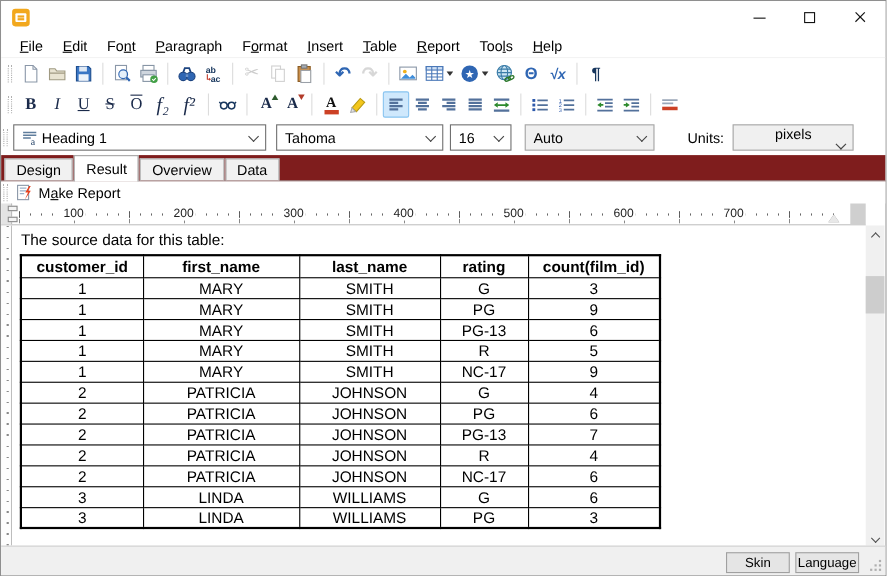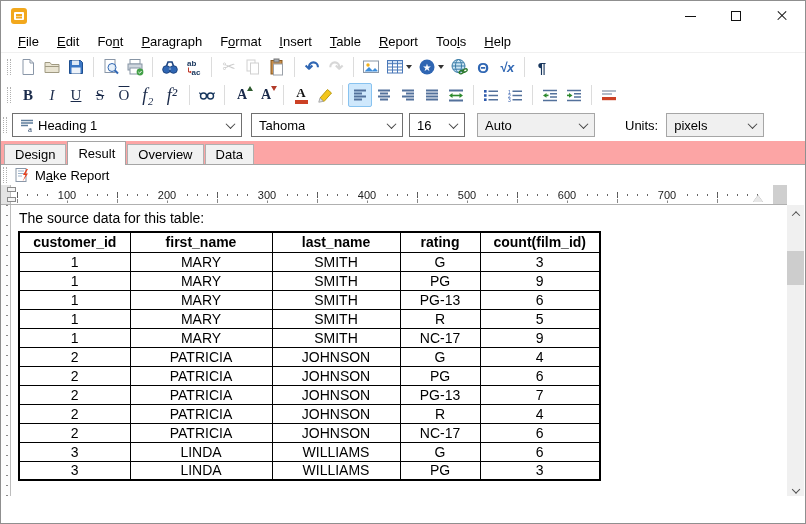--- a/index.html
+++ b/index.html
@@ -50,21 +50,21 @@
   .fontcolor i{display:block;width:13px;height:4px;background:#cc4125;margin-top:1px;}
   .active-tool{background:#cfe8fc;border:1px solid #88c3f0;border-radius:2px;}
   
   .fbar{position:absolute;left:0;top:108px;right:0;height:32px;display:flex;align-items:center;background:#fff;font-size:13px;}
   .combo{height:24px;border:1px solid #707070;background:#fff;display:flex;align-items:center;padding:0 7px;flex:none;}
   .combo-gray{background:#f0f0f0;border-color:#a6a6a6;}
   .chev{width:7px;height:7px;border-right:1.5px solid #444;border-bottom:1.5px solid #444;transform:rotate(45deg) translate(-1px,-1px);margin-left:auto;flex:none;}
   .combo .lab{white-space:nowrap;overflow:hidden;}
   .units-lab{margin:0 8px 0 30px;}
   
-  .tabstrip{position:absolute;left:0;top:140px;right:0;height:24px;background:#fca5a5;border-bottom:1px solid #a5a5a5;display:flex;align-items:flex-end;padding-left:3px;font-size:13px;}
+  .tabstrip{position:absolute;left:0;top:140px;right:0;height:24px;background:#7f1d1d;border-bottom:1px solid #a5a5a5;display:flex;align-items:flex-end;padding-left:3px;font-size:13px;}
   .tab{border:1px solid #b0b0b0;border-bottom:none;background:#f1f1f1;padding:2px 10px 3px;margin-right:1px;height:20px;}
   .tab.active{background:#fff;height:24px;padding-top:4px;margin-bottom:-1px;border-color:#a5a5a5;position:relative;z-index:2;}
   
   .mkrow{position:absolute;left:0;top:164px;right:0;height:20px;display:flex;align-items:center;background:#fff;font-size:13px;}
   .mkrow .icon{margin:0 5px 0 2px;display:flex;}
   
   .ruler{position:absolute;left:0;top:184px;right:18px;height:20px;background:#fff;border-bottom:1px solid #b0b0b0;}
   .rorigin{position:absolute;left:0;top:0;width:10px;height:100%;background:#e4e4e4;border-right:1px solid #bdbdbd;}
   .rticks{position:absolute;left:16px;right:22px;top:1px;bottom:1px;
     background-image:
@@ -410,21 +410,21 @@
     </div>
     <div class="combo" style="width:56px;margin-left:6px;">
       <span class="lab">16</span>
       <span class="chev"></span>
     </div>
     <div class="combo combo-gray" style="width:118px;margin-left:12px;">
       <span class="lab">Auto</span>
       <span class="chev"></span>
     </div>
     <span class="units-lab">Units:</span>
-    <div class="combo combo-gray" style="width:98px;">
+    <div class="combo combo-gray" style="width:110px;flex-direction:column;">
       <span class="lab">pixels</span>
       <span class="chev"></span>
     </div>
   </div>
 
   <div class="tabstrip">
     <span class="tab">Design</span>
     <span class="tab active">Result</span>
     <span class="tab">Overview</span>
     <span class="tab">Data</span>
@@ -580,14 +580,19 @@
   <div class="vscroll">
     <span class="sb-btn sb-up">
         <i class="chev-up"></i>
       </span>
     <span class="sb-thumb"></span>
     <span class="sb-btn sb-dn">
         <i class="chev-dn"></i>
       </span>
   </div>
 
+  <div class="statusbar">
+    <span class="sbtn sbtn-skin">Skin</span>
+    <span class="sbtn sbtn-lang">Language</span>
+    <span class="grip"></span>
+  </div>
 
 </div>
 
 </body></html>

